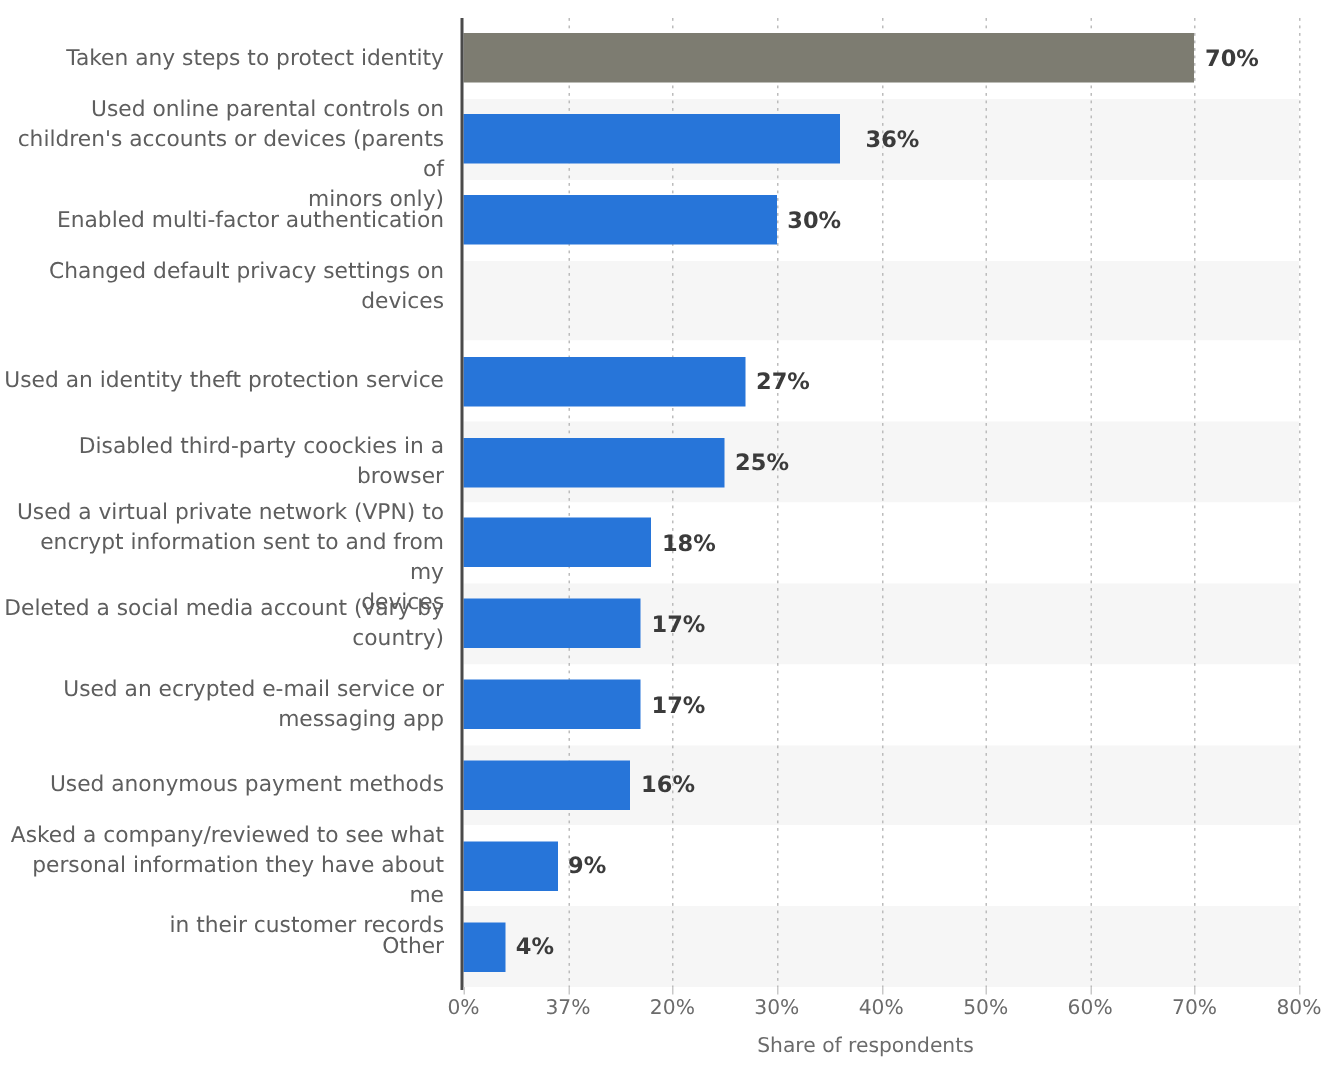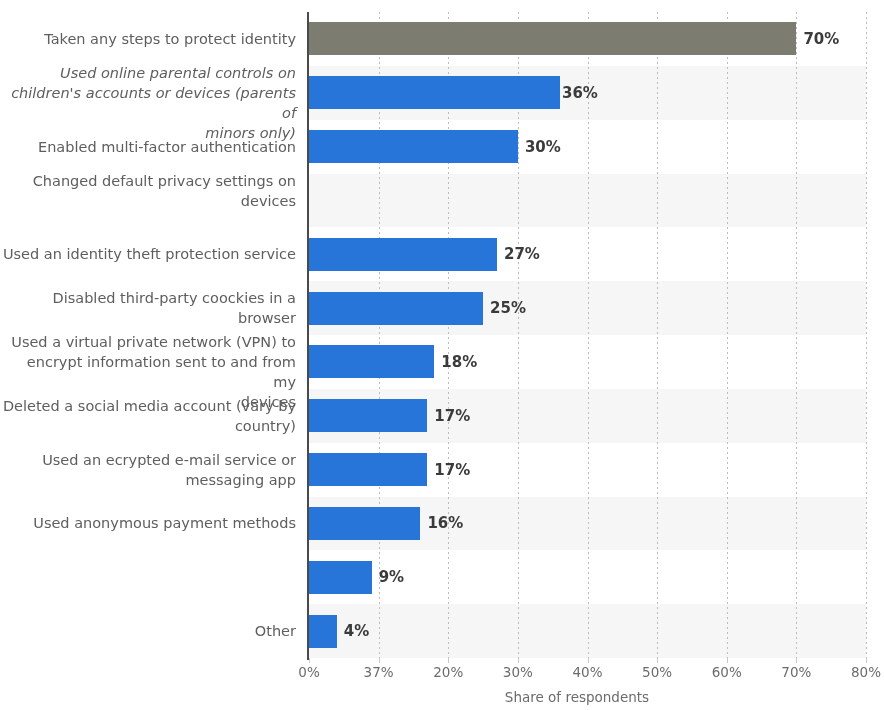--- a/index.html
+++ b/index.html
@@ -185,21 +185,21 @@
         <div class="gridline" style="left: 487.375px;"></div>
         <div class="gridline" style="left: 557px;"></div>
       </div>
     <div class="bars" id="bars">
         <div class="bar-row" style="top: 10.4167px; height: 33px;">
           <div class="bar" title="Taken any steps to protect identity — 70%" style="width: 487.375px; background: rgb(125, 124, 113);"></div>
           <div class="bar-value" style="left: 494.375px;">70%</div>
         </div>
         <div class="bar-row" style="top: 64.25px; height: 33px;">
           <div class="bar" title="Used online parental controls on children's accounts or devices (parents of minors only) — 36%" style="width: 250.65px; background: rgb(39, 117, 217);"></div>
-          <div class="bar-value" style="left: 253px;">36%</div>
+          <div class="bar-value" style="left: 268px;">36%</div>
         </div>
         <div class="bar-row" style="top: 118.083px; height: 33px;">
           <div class="bar" title="Enabled multi-factor authentication — 30%" style="width: 208.875px; background: rgb(39, 117, 217);"></div>
           <div class="bar-value" style="left: 215.875px;">30%</div>
         </div>
         <div class="bar-row" style="top: 225.75px; height: 33px;">
           <div class="bar" title="Used an identity theft protection service — 27%" style="width: 187.988px; background: rgb(39, 117, 217);"></div>
           <div class="bar-value" style="left: 194.988px;">27%</div>
         </div>
         <div class="bar-row" style="top: 279.583px; height: 33px;">
@@ -230,37 +230,40 @@
           <div class="bar" title="Other — 4%" style="width: 27.85px; background: rgb(39, 117, 217);"></div>
           <div class="bar-value" style="left: 34.85px;">4%</div>
         </div>
       </div>
   </div>
 
   <div class="y-axis-spine"></div>
 
   <div class="cat-labels" id="cat-labels">
       <div class="cat-label" style="top: 16.9167px;">Taken any steps to protect identity</div>
-      <div class="cat-label" style="top: 50.75px; font-style: italic;">Used online parental controls on
+      <div class="cat-label" style="top: 50.75px;">Used online parental controls on
 children's accounts or devices (parents of
 minors only)</div>
       <div class="cat-label" style="top: 124.583px;">Enabled multi-factor authentication</div>
       <div class="cat-label" style="top: 159px;">Changed default privacy settings on
 devices</div>
       <div class="cat-label" style="top: 232.25px;">Used an identity theft protection service</div>
       <div class="cat-label" style="top: 276.083px; padding-left: 44px;">Disabled third-party coockies in a
 browser</div>
       <div class="cat-label" style="top: 319.917px;">Used a virtual private network (VPN) to
 encrypt information sent to and from my
 devices</div>
       <div class="cat-label" style="top: 383.75px; margin-left: 37px;">Deleted a social media account (vary by
 country)</div>
       <div class="cat-label" style="top: 437.583px;">Used an ecrypted e-mail service or
 messaging app</div>
       <div class="cat-label" style="top: 501.417px;">Used anonymous payment methods</div>
+      <div class="cat-label" style="top: 535.25px;">Asked a company/reviewed to see what
+personal information they have about me
+in their customer records</div>
       <div class="cat-label" style="top: 609.083px;">Other</div>
     </div>
 
   <div class="x-axis-ticks" id="x-ticks">
       <div class="x-tick-mark" style="left: 0px;"></div>
       <div class="x-tick-mark" style="left: 69.625px;"></div>
       <div class="x-tick-mark" style="left: 139.25px;"></div>
       <div class="x-tick-mark" style="left: 208.875px;"></div>
       <div class="x-tick-mark" style="left: 278.5px;"></div>
       <div class="x-tick-mark" style="left: 348.125px;"></div>

